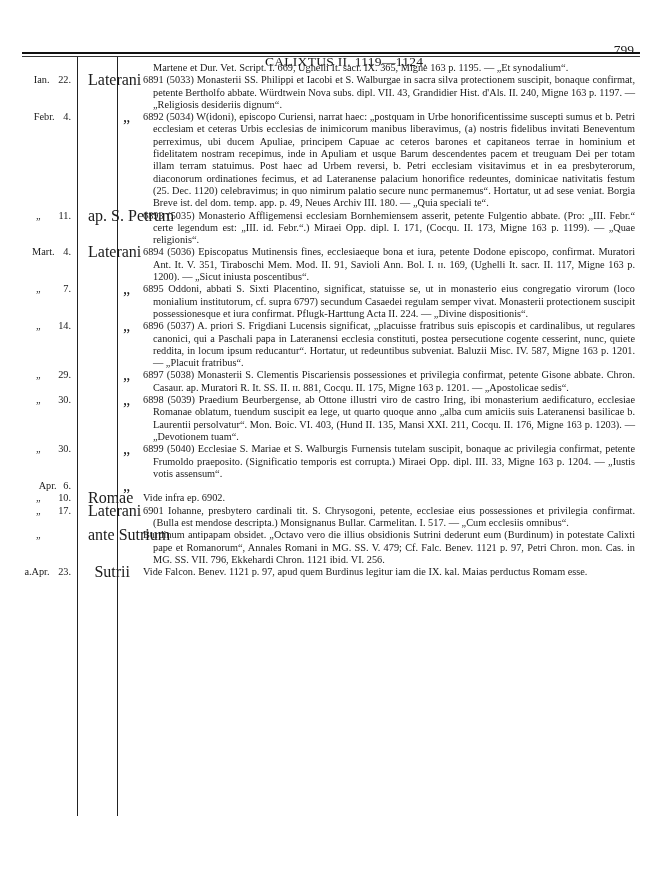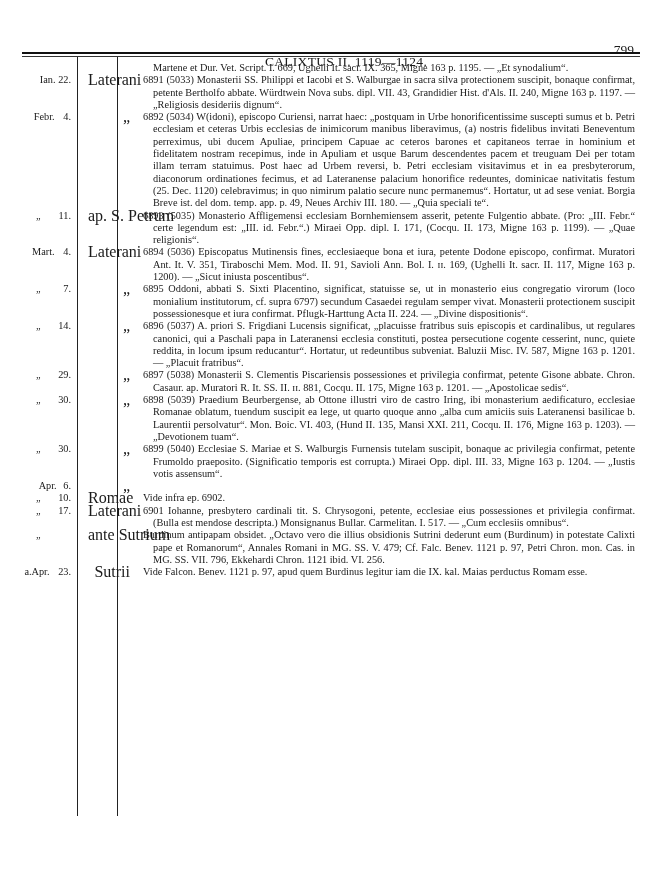--- a/index.html
+++ b/index.html
@@ -77,21 +77,21 @@
   </div>
   <div class="row">
     <div class="date"></div>
     <div class="place"></div>
     <div class="entry src">Martene et Dur. Vet. Script. I. 669, Ughelli It. sacr. IX. 365, Migne 163 p. 1195. — „Et synodalium“.</div>
   </div>
 
   <div id="entries">
       <div class="row">
     <div class="date">
-      <span class="month" style="">Ian.</span>
+      <span class="month" style="margin-right: 6px;">Ian.</span>
       <span class="day">22.</span>
     </div>
     <div class="place">Laterani</div>
     <div class="entry">6891 (5033) Monasterii SS. Philippi et Iacobi et S. Walburgae in sacra silva protectionem suscipit, bonaque confirmat, petente Bertholfo abbate. Würdtwein Nova subs. dipl. VII. 43, Grandidier Hist. d'Als. II. 240, Migne 163 p. 1197. — „Religiosis desideriis dignum“.</div>
   </div>
       <div class="row">
     <div class="date">
       <span class="month" style="margin-right: 6px;">Febr.</span>
       <span class="day">4.</span>
     </div>

